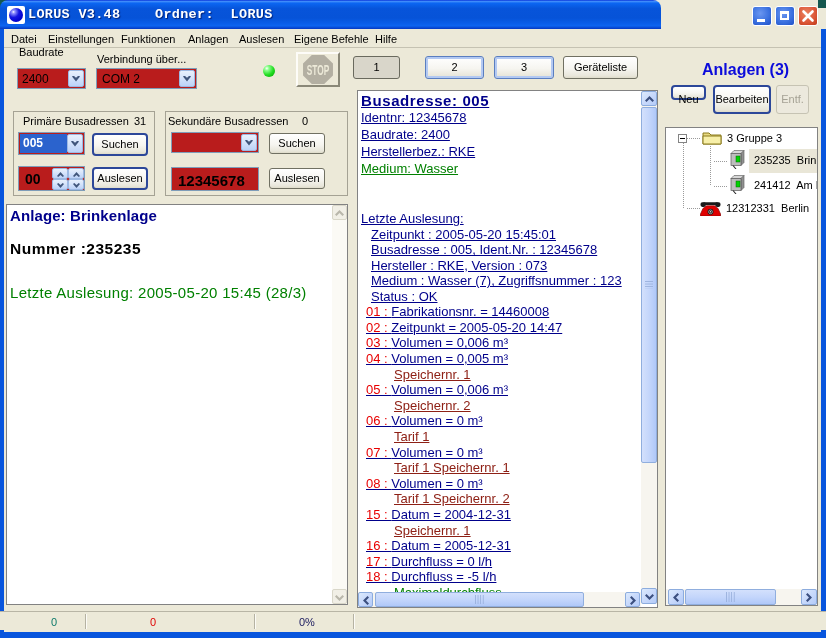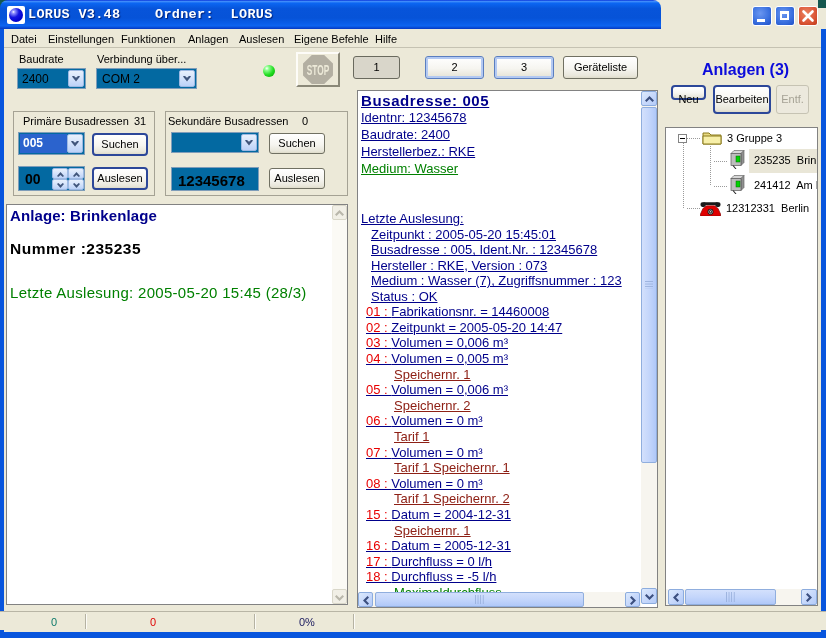--- a/index.html
+++ b/index.html
@@ -28,21 +28,21 @@
 #bl { left:0; top:29px; width:4px; height:609px; background:#0855dd; }
 #br { left:821px; top:29px; width:5px; height:609px; background:#0855dd; }
 #bb { left:0; top:632px; width:826px; height:6px; background:#0855dd; }
 
 
 #menubar { left:4px; top:29px; width:817px; height:19px; background:#ece9d8; border-bottom:1px solid #c5c2b2; font-size:11px; color:#000; }
 #menubar span { position:absolute; top:4px; }
 
 
 .label { font-size:11.5px; color:#000; }
-.combo { background:#0369a1; border:1px solid #7f9db9; }
+.combo { background:#b91c1c; border:1px solid #7f9db9; }
 .combobtn { position:absolute; right:1px; top:1px; bottom:1px; width:16px; border:1px solid #9db9e3; border-radius:2px;
   background:linear-gradient(180deg,#e8f0fc 0%,#d6e4fb 45%,#bcd2f8 100%); }
 .combobtn:after { content:""; position:absolute; left:3px; top:50%; margin-top:-3px; width:8px; height:6px;
   background:#41567c; clip-path:polygon(0 18%, 18% 0, 50% 38%, 82% 0, 100% 18%, 50% 100%); }
 .spinbtn { position:absolute; border:1px solid #9db9e3; border-radius:2px;
   background:linear-gradient(180deg,#e8f0fc 0%,#d6e4fb 45%,#bcd2f8 100%); }
 .spup:after { content:""; position:absolute; left:4px; top:3px; width:7px; height:5px;
   background:#41567c; clip-path:polygon(0 82%, 18% 100%, 50% 62%, 82% 100%, 100% 82%, 50% 0); }
 .spdn:after { content:""; position:absolute; left:4px; top:3px; width:7px; height:5px;
   background:#41567c; clip-path:polygon(0 18%, 18% 0, 50% 38%, 82% 0, 100% 18%, 50% 100%); }
@@ -113,21 +113,21 @@
   <div id="menubar" class="abs">
     <span style="left:7px">Datei</span>
     <span style="left:44px">Einstellungen</span>
     <span style="left:117px">Funktionen</span>
     <span style="left:184px">Anlagen</span>
     <span style="left:235px">Auslesen</span>
     <span style="left:290px">Eigene Befehle</span>
     <span style="left:371px">Hilfe</span>
   </div>
 
-  <div class="abs label" style="left:19px; top:53px; font-size:11px;">Baudrate</div>
+  <div class="abs label" style="left:19px; top:46px; font-size:11px;">Baudrate</div>
   <div class="abs combo" style="left:17px; top:68px; width:69px; height:21px; font-size:12px;">
     <span style="position:absolute; left:4px; top:3px;">2400</span>
     <div class="combobtn"></div>
   </div>
   <div class="abs label" style="left:97px; top:53px; font-size:11px;">Verbindung über...</div>
   <div class="abs combo" style="left:96px; top:68px; width:101px; height:21px; font-size:12px;">
     <span style="position:absolute; left:5px; top:3px;">COM 2</span>
     <div class="combobtn"></div>
   </div>
   <div class="abs" id="led" style="left:263px; top:65px; width:12px; height:12px; border-radius:50%;

